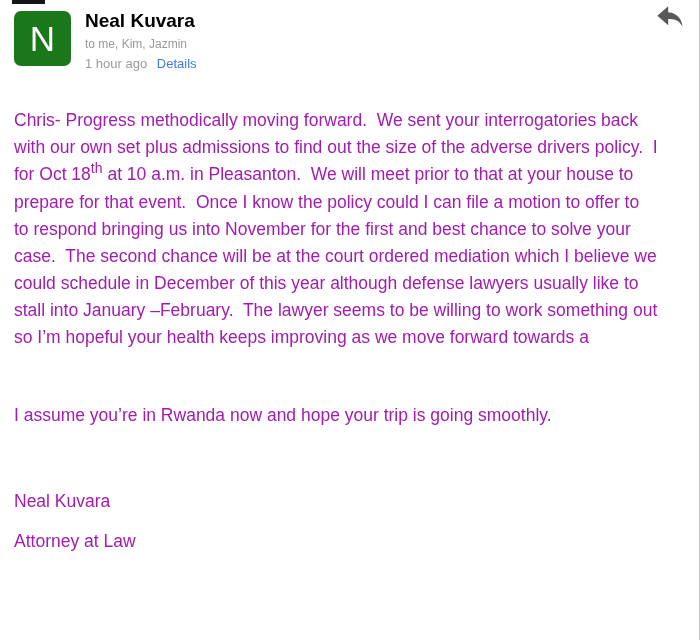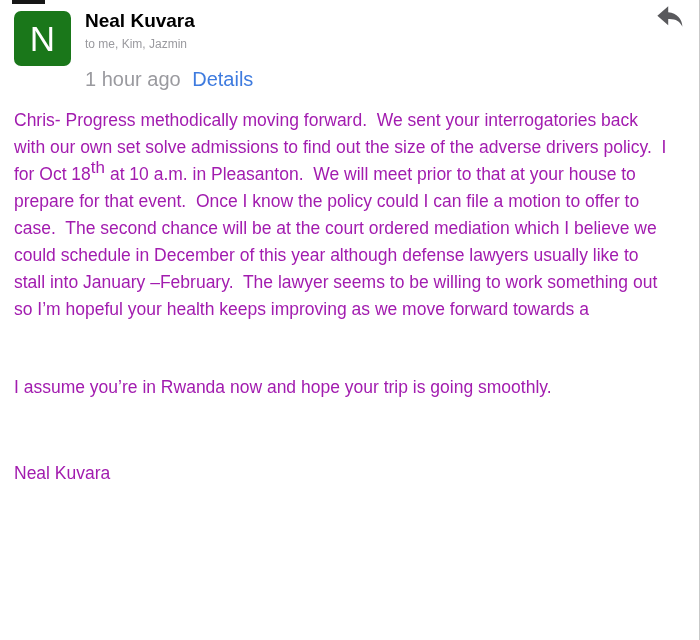--- a/index.html
+++ b/index.html
@@ -24,37 +24,37 @@
     width: 57px; height: 55px; border-radius: 7px;
     background: #1a771a;
     display: flex; align-items: center; justify-content: center;
   }
   .avatar-letter {
     color: #ffffff; font-size: 35px; font-weight: 300; line-height: 1;
   }
   .hgroup { position: absolute; left: 85px; top: 9px; }
   .sender { font-size: 19px; font-weight: bold; color: #000000; line-height: 24px; }
   .recipients { font-size: 12px; color: #9a9a9f; line-height: 20px; margin-top: 1px; }
-  .meta { font-size: 20px; line-height: 20px; margin-top: 15px; }
+  .meta { font-size: 13px; line-height: 20px; margin-top: 0; }
   .time { color: #9a9a9f; }
   .details { color: #3e7bdf; margin-left: 6px; text-decoration: none; cursor: pointer; }
   .reply-btn {
     position: absolute; right: 13px; top: 3px;
     width: 34px; height: 30px; cursor: pointer;
     display: flex; align-items: flex-start; justify-content: center;
   }
   
   .email-body {
     padding: 25px 6px 0 14px;
     color: #a21caf;
     font-size: 17.5px;
   }
   .line { white-space: pre; line-height: 27px; }
   .wrapline { white-space: pre-wrap; line-height: 27px; }
-  .sup { font-size: 17px; position: relative; top: -7px; }
+  .sup { font-size: 14px; position: relative; top: -7px; }
   .p2 { margin-top: 51px; }
   .sig-name { margin-top: 59px; }
   .sig-title { margin-top: 13px; }
 </style>
 </head>
 <body>
 
 <div class="page">
 
   <div class="header">
@@ -81,27 +81,29 @@
                    C21.7 12.1 17.9 7.4 11 6.8 Z"></path>
         </svg>
       </span>
     </div>
   </div>
 
   <div class="email-body">
 
     <div>
       <div class="line">Chris- Progress methodically moving forward.  We sent your interrogatories back</div>
-      <div class="line">with our own set solve admissions to find out the size of the adverse drivers policy.  I</div>
+      <div class="line">with our own set plus admissions to find out the size of the adverse drivers policy.  I</div>
       <div class="line"><span>for Oct 18</span><span class="sup">th</span><span> at 10 a.m. in Pleasanton.  We will meet prior to that at your house to</span></div>
       <div class="line">prepare for that event.  Once I know the policy could I can file a motion to offer to</div>
+      <div class="line">to respond bringing us into November for the first and best chance to solve your</div>
       <div class="line">case.  The second chance will be at the court ordered mediation which I believe we</div>
       <div class="line">could schedule in December of this year although defense lawyers usually like to</div>
       <div class="line">stall into January –February.  The lawyer seems to be willing to work something out</div>
       <div class="line">so I’m hopeful your health keeps improving as we move forward towards a</div>
     </div>
 
     <div class="wrapline p2">I assume you’re in Rwanda now and hope your trip is going smoothly.</div>
 
     <div class="line sig-name">Neal Kuvara</div>
+    <div class="line sig-title">Attorney at Law</div>
 
   </div>
 </div>
 
 </body></html>

